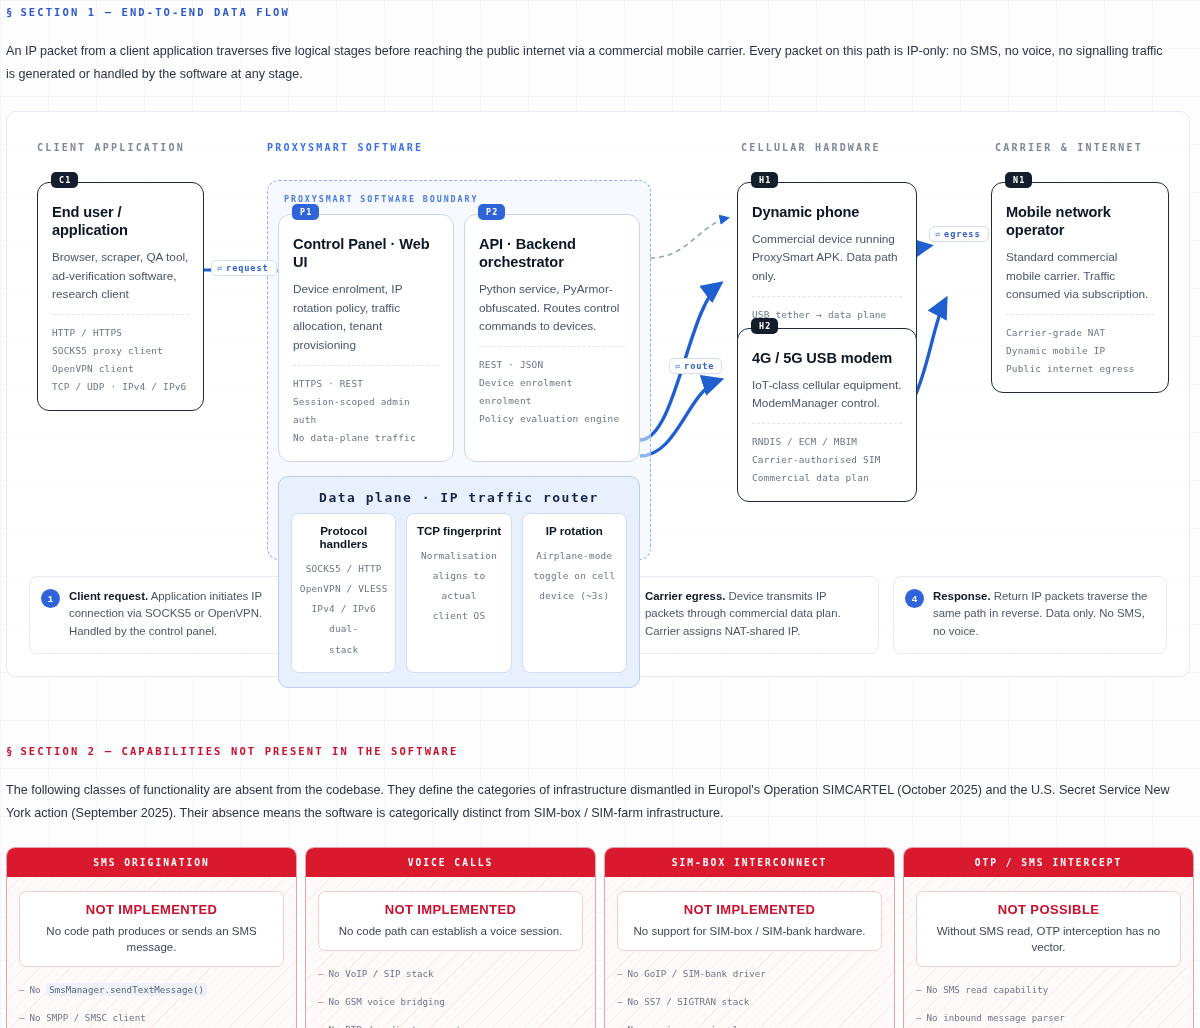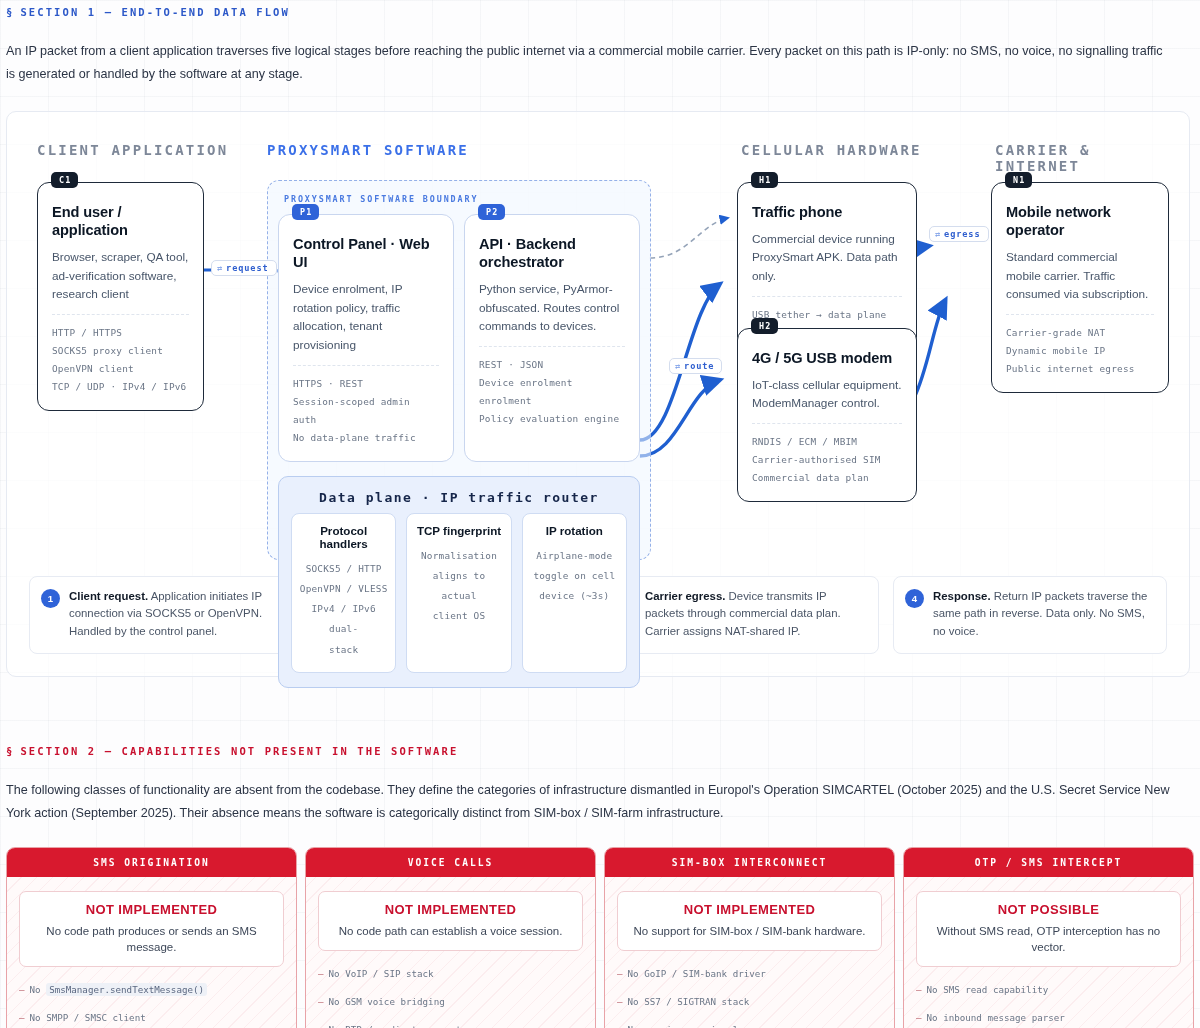--- a/index.html
+++ b/index.html
@@ -47,21 +47,21 @@
     border: 1px solid #e6eaf2;
     border-radius: 10px;
     background: rgba(255,255,255,.72);
     padding: 30px 22px 22px 22px;
     position: relative;
   }
   .col-labels { position: relative; height: 16px; }
   .col-label {
     position: absolute;
     font-family: "DejaVu Sans Mono", monospace;
-    font-size: 14px;
+    font-size: 10px;
     font-weight: bold;
     letter-spacing: 2.2px;
     color: #7d8798;
     top: 0;
   }
   .col-label.accent { color: #3b70e8; text-align: right; }
 
   .stage { position: relative; height: 400px; }
 
   
@@ -380,21 +380,21 @@
                 <div>toggle on cell</div>
                 <div>device (~3s)</div>
               </div>
             </div>
           </div>
         </div>
       </div>
 
       <div class="node" style="left:708px; top:24px; width:180px;">
         <span class="badge">H1</span>
-        <h3>Traffic phone</h3>
+        <h3>Dynamic phone</h3>
         <p>Commercial device running ProxySmart APK. Data path only.</p>
         <hr>
         <div class="mono-list">
           <div>USB tether → data plane</div>
           <div>Carrier-authorised SIM</div>
           <div>Commercial data plan</div>
         </div>
       </div>
 
       <div class="node" style="left:708px; top:170px; width:180px;">

